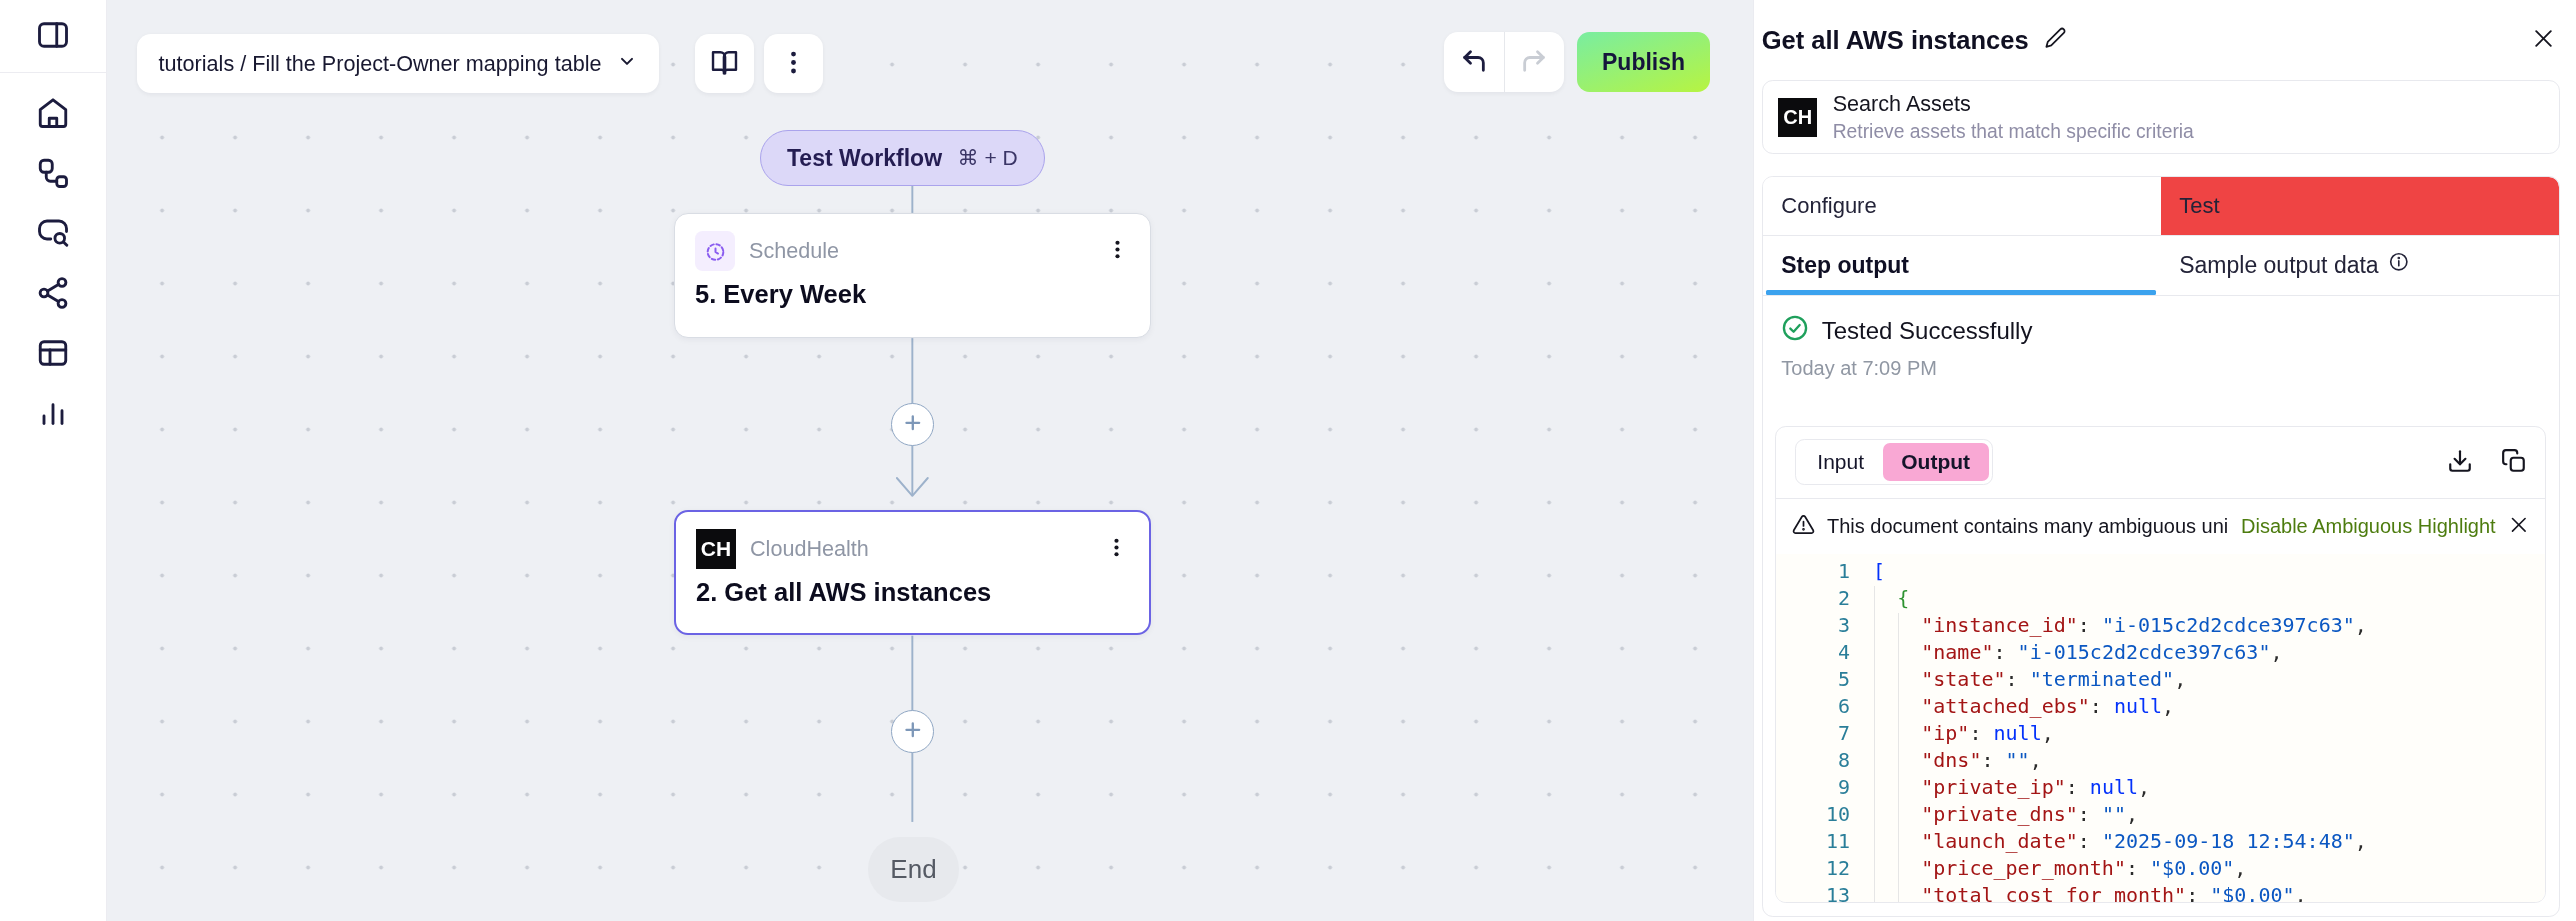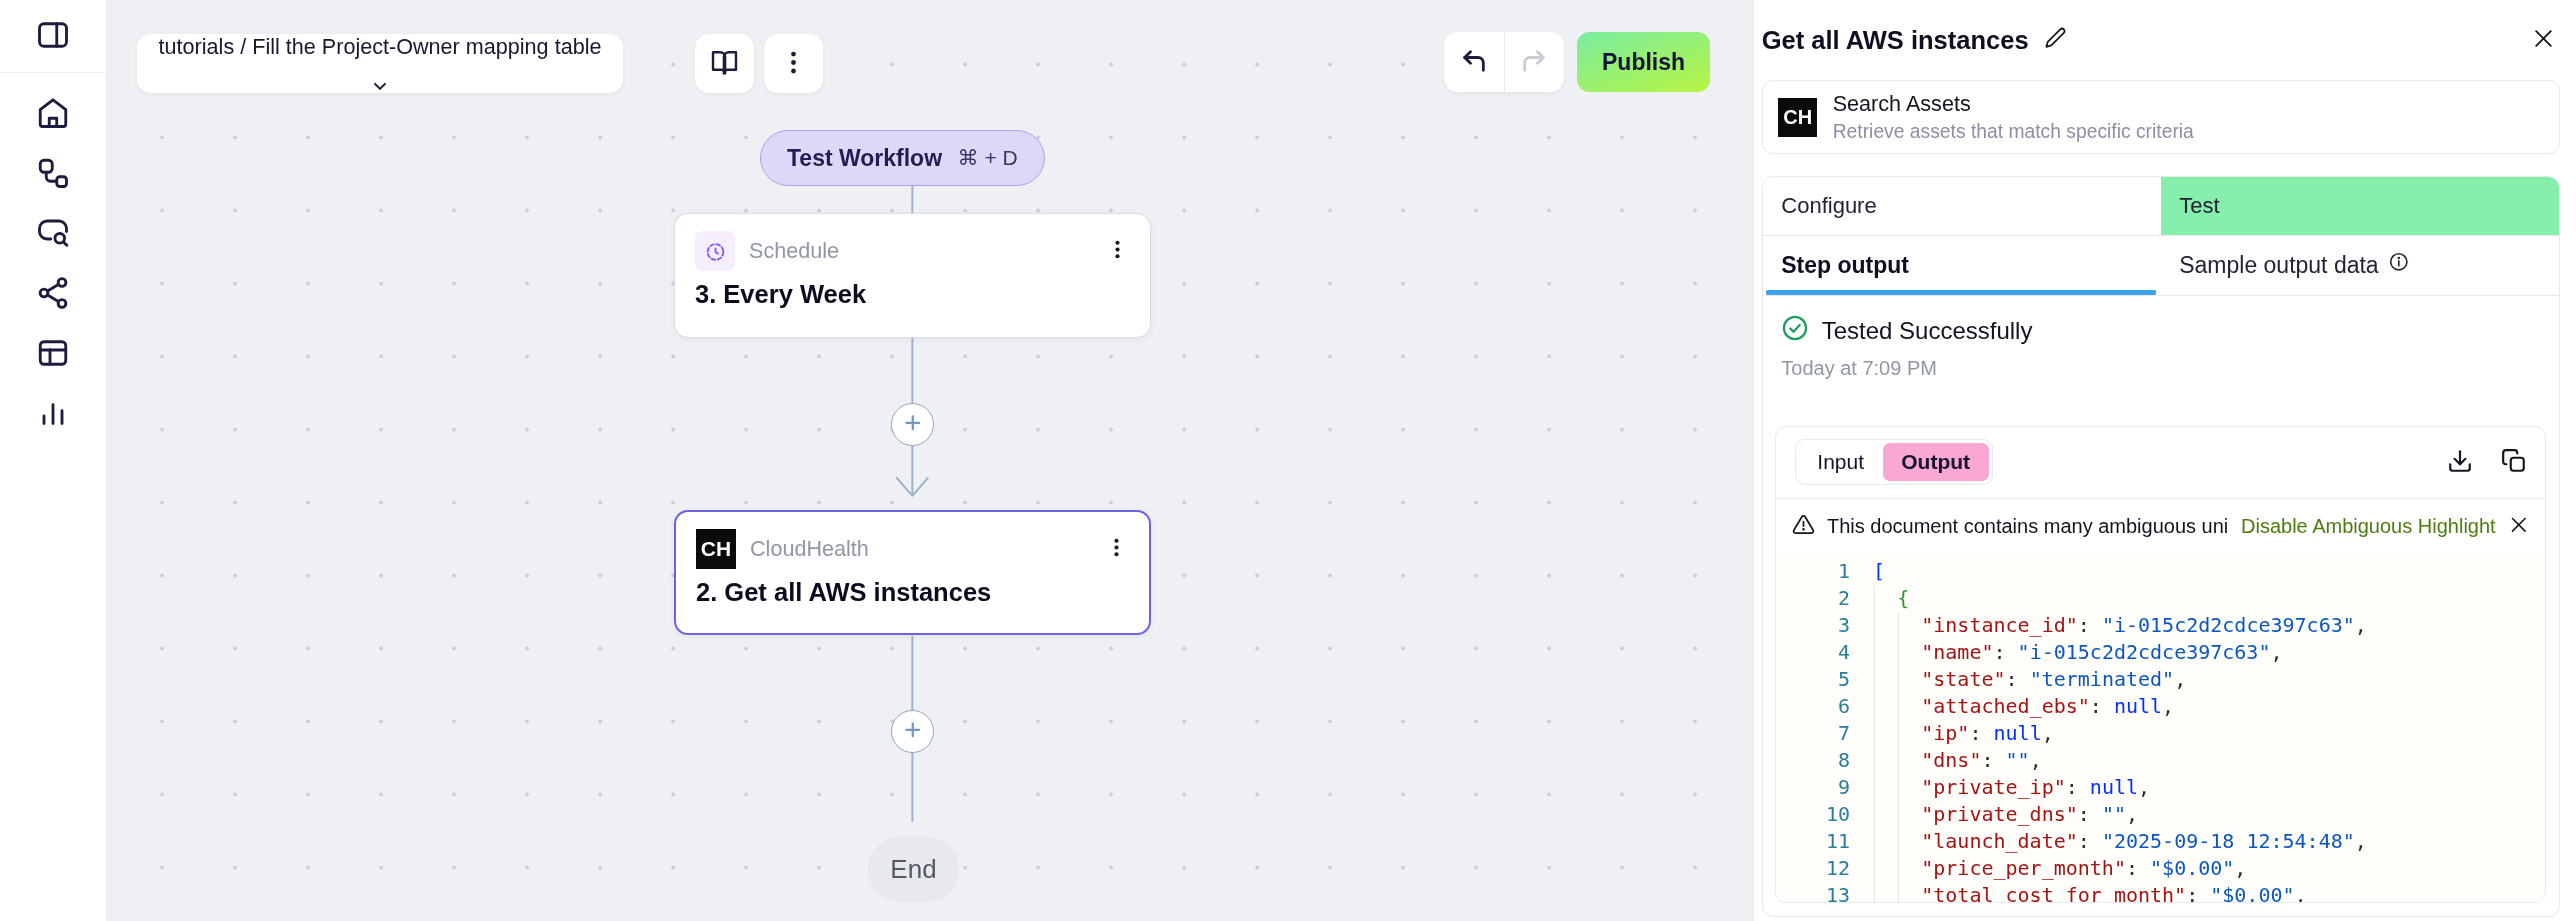--- a/index.html
+++ b/index.html
@@ -17,21 +17,21 @@
 
   
   .canvas { position:relative; width:1647px; height:100%; background-color:#eef0f4;
             background-image:radial-gradient(circle, #c9cdd5 1.7px, transparent 2.3px);
             background-size:73px 73px; background-position:18.6px 28px; overflow:hidden; }
   .canvas svg.connectors { position:absolute; left:0; top:0; pointer-events:none; }
 
   .flow-select { position:absolute; left:30px; top:34px; height:59px; padding:0 21.6px; border-radius:14px; background:#fff;
                  display:flex; align-items:center; gap:15.5px; border:none; cursor:pointer;
                  font-family:"Liberation Sans",sans-serif; font-size:21.6px; font-weight:500; color:#181830;
-                 box-shadow:0 1.5px 4.6px rgba(24,24,48,.05);flex-direction:column; }
+                 box-shadow:0 1.5px 4.6px rgba(24,24,48,.05); }
   .flow-select svg { width:20px; height:20px; stroke:#181830; fill:none; stroke-width:2.4; stroke-linecap:round; stroke-linejoin:round; }
   .icon-btn { position:absolute; top:34px; width:59px; height:59px; border-radius:14px; background:#fff; border:none; cursor:pointer;
               display:flex; align-items:center; justify-content:center; box-shadow:0 1.5px 4.6px rgba(24,24,48,.05); }
   .icon-btn svg { width:29px; height:29px; stroke:#1c1c3e; fill:none; stroke-width:2; stroke-linecap:round; stroke-linejoin:round; }
   .btn-book { left:588px; } .btn-canvas-menu { left:657px; }
 
   .undo-redo { position:absolute; left:1337px; top:32px; width:120px; height:60px; border-radius:14px; background:#fff;
                display:flex; box-shadow:0 1.5px 4.6px rgba(24,24,48,.05); }
   .ur-half { flex:1; display:flex; align-items:center; justify-content:center; background:none; border:none; cursor:pointer; }
   .ur-half + .ur-half { border-left:0.8px solid #e6e8ec; }
@@ -80,21 +80,21 @@
   .panel-close svg { width:25px; height:25px; stroke:#15151f; fill:none; stroke-width:1.8; stroke-linecap:round; }
 
   .action-card { margin-top:14px; border:0.8px solid #e8e9ee; border-radius:10.8px; height:74px; display:flex; align-items:center; padding:0 15.5px; gap:15.5px; }
   .ac-badge { width:39px; height:39px; background:#0b0b0d; color:#fff; display:flex; align-items:center; justify-content:center; font-size:20px; font-weight:600; flex-shrink:0; }
   .ac-name { font-size:21.6px; color:#15151f; }
   .ac-desc { margin-top:3.9px; font-size:19.3px; color:#8f8da6; }
 
   .outer-card { margin-top:21.6px; border:0.8px solid #e8e9ee; border-radius:10.8px; height:741px; overflow:hidden; display:flex; flex-direction:column; background:#fff; }
   .tabs { display:flex; height:59px; border-bottom:0.8px solid #e8e9ee; flex-shrink:0; }
   .tab { flex:1; display:flex; align-items:center; padding-left:18.6px; font-size:22px; color:#232338; cursor:pointer; background:#fff; border:none; font-family:Liberation Sans, sans-serif; }
-  .tab-test { background:#86efac; border-top-right-radius:10px; }
+  .tab-test { background:#ef4444; border-top-right-radius:10px; }
   .subtabs { display:flex; height:60px; border-bottom:0.8px solid #e8e9ee; flex-shrink:0; }
   .subtab { flex:1; display:flex; align-items:center; padding-left:18.6px; font-size:23px; color:#232338; cursor:pointer; position:relative; background:none; border:none; gap:9.3px; font-family:"Liberation Sans",sans-serif; }
   .subtab-active { font-weight:700; color:#0f0f24; }
   .subtab-underline { position:absolute; left:3.1px; bottom:0; width:calc(100% - 7.7px); height:4.6px; background:#3ba2ee; border-radius:1.5px; }
   .subtab svg.info { width:21.6px; height:21.6px; stroke:#232338; fill:none; stroke-width:1.8; stroke-linecap:round; }
 
   .status-row { height:130px; padding:18.6px 12.4px 0 18.6px; position:relative; flex-shrink:0; }
   .status-line { display:flex; align-items:center; gap:12.4px; font-size:24px; font-weight:500; color:#13131f; }
   .status-line svg { width:28px; height:28px; stroke:#1fa05c; fill:none; stroke-width:2; stroke-linecap:round; stroke-linejoin:round; }
   .status-time { margin-top:9.3px; font-size:20px; color:#9097a3; }
@@ -280,21 +280,21 @@
         <button class="node-kebab">
           <span>
             <svg viewBox="0 0 24 24">
                 <circle cx="12" cy="5.5" r="2"></circle>
                 <circle cx="12" cy="12" r="2"></circle>
                 <circle cx="12" cy="18.5" r="2"></circle>
               </svg>
           </span>
         </button>
       </div>
-      <div class="node-title">3. Every Week</div>
+      <div class="node-title">5. Every Week</div>
     </div>
 
     <div class="node node-cloudhealth">
       <div class="node-head">
         <span class="ch-badge">CH</span>
         <span class="node-app">CloudHealth</span>
         <button class="node-kebab">
           <span>
             <svg viewBox="0 0 24 24">
                 <circle cx="12" cy="5.5" r="2"></circle>

